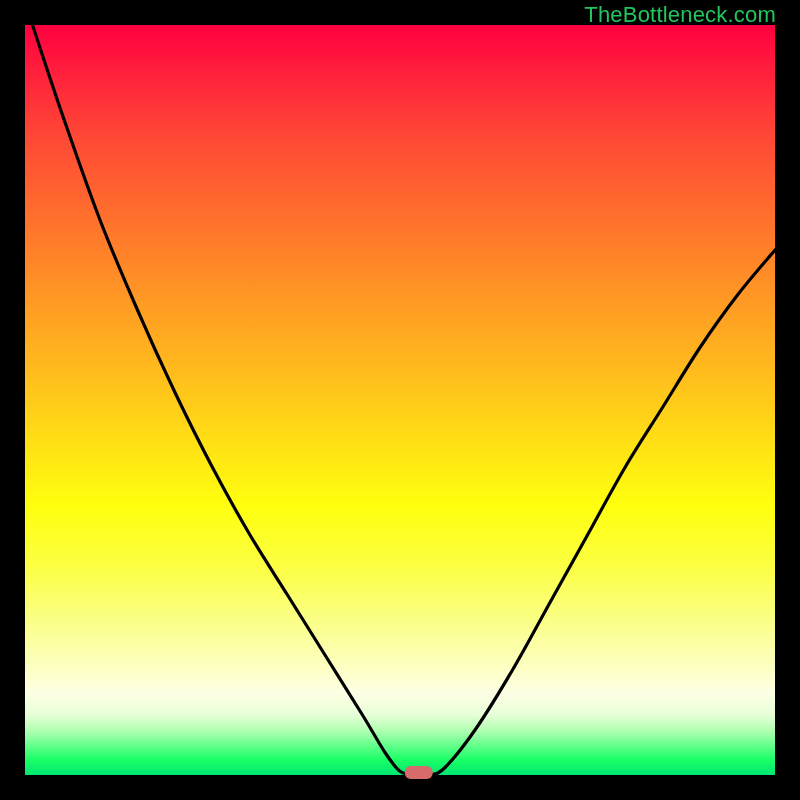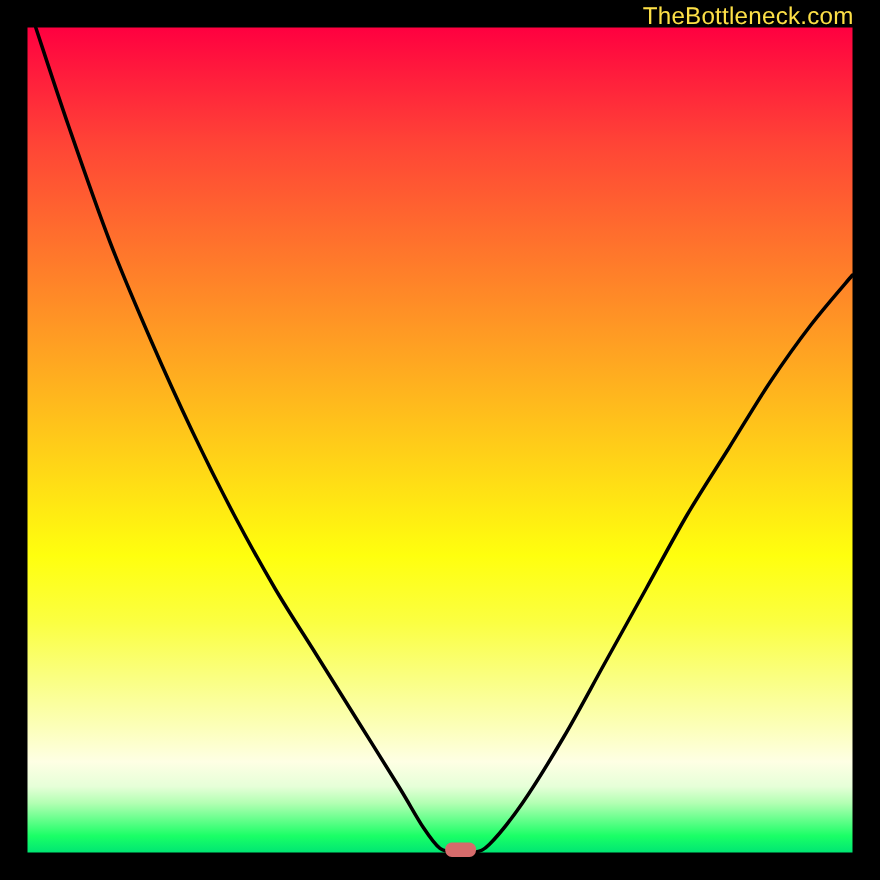--- a/index.html
+++ b/index.html
@@ -41,21 +41,21 @@
       #1aff66 98%,
       #00e673 100%
     );
   }
   .watermark {
     position: absolute;
     top: 2px;
     right: 24px;
     font-family: Arial, Helvetica, sans-serif;
     font-size: 22px;
-    color: #fde047;
+    color: #22c55e;
     letter-spacing: 0.2px;
     z-index: 5;
   }
   svg.curve-layer {
     position: absolute;
     left: 0;
     top: 0;
     width: 750px;
     height: 750px;
     overflow: visible;

